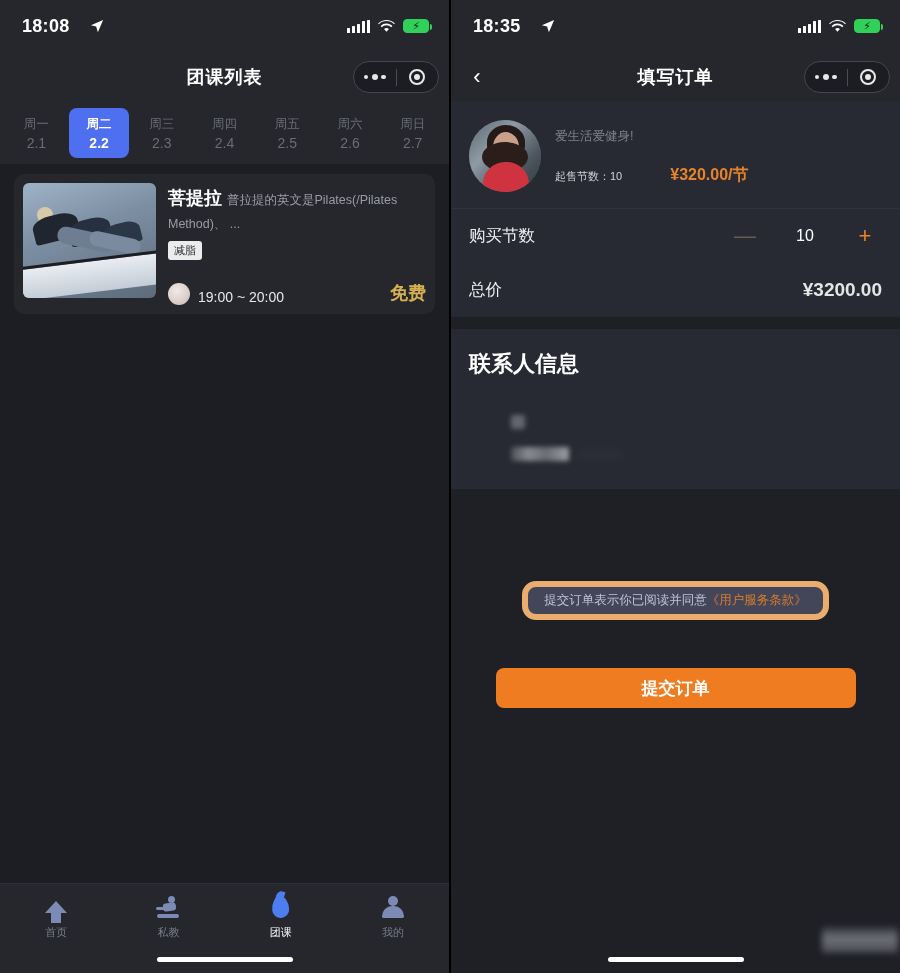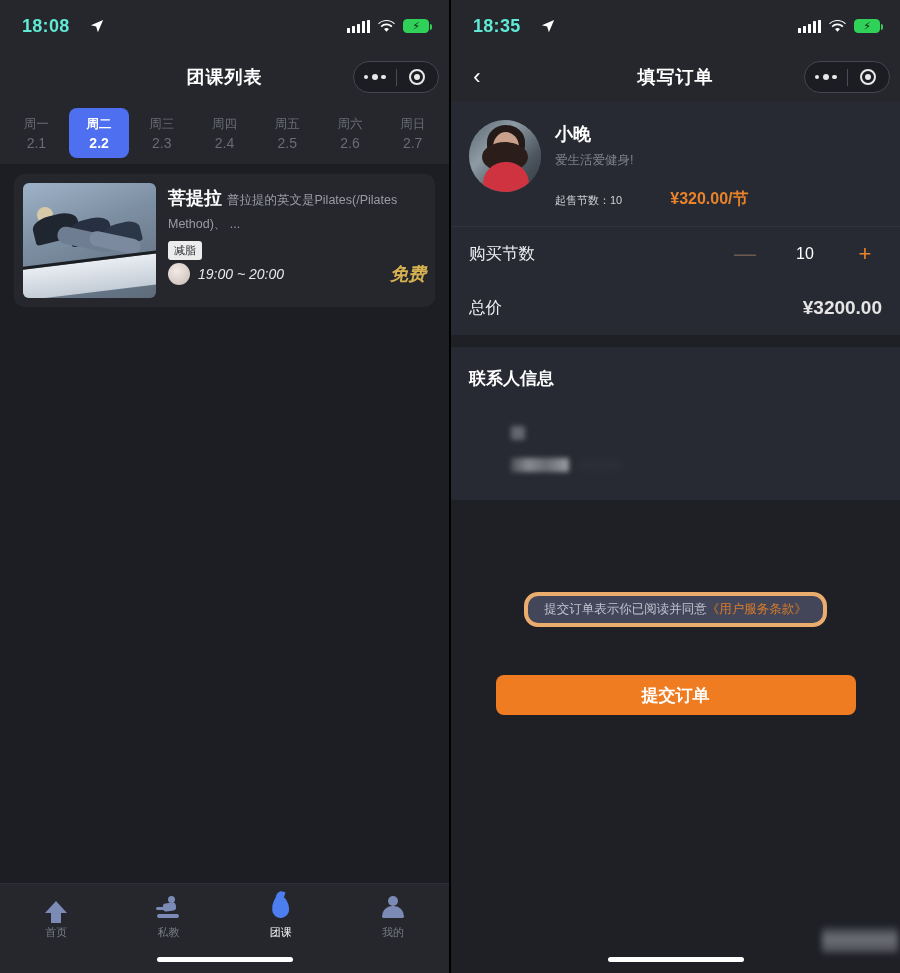--- a/index.html
+++ b/index.html
@@ -16,21 +16,21 @@
   .divider { width: 2px; background: #000; height: 973px; }
 
   
   .statusbar {
     height: 52px; display: flex; align-items: center;
     justify-content: space-between; padding: 0 20px 0 22px;
     background: #25272d;
   }
   .phone.right .statusbar { background: #25272d; }
   .sb-time {
-    color: #5eead4; font-size: 18px; font-weight: bold;
+    color: #ffffff; font-size: 18px; font-weight: bold;
     letter-spacing: .3px; display: flex; align-items: center; gap: 20px; justify-content: center;
   }
   .sb-right { display: flex; align-items: center; gap: 8px; }
   .signal { display: flex; align-items: flex-end; gap: 2px; height: 13px; }
   .signal i { display: block; width: 3px; background: #fff; border-radius: .5px; }
   .signal i:nth-child(1) { height: 5px; }
   .signal i:nth-child(2) { height: 7px; }
   .signal i:nth-child(3) { height: 9px; }
   .signal i:nth-child(4) { height: 12px; }
   .signal i:nth-child(5) { height: 13px; }
@@ -117,21 +117,21 @@
   }
   .course-info { flex: 1; min-width: 0; padding-top: 2px; position: relative; }
   .ci-titleline { line-height: 1.45; }
   .ci-title { color: #fff; font-size: 18px; font-weight: bold; margin-right: 5px; }
   .ci-desc { color: #9a9ca3; font-size: 12.5px; }
   .ci-tag {
     display: inline-block; margin-top: 7px; background: #ececec; color: #2a2c31;
     font-size: 11px; padding: 2px 6px; border-radius: 3px; line-height: 1.3;
   }
   .ci-bottom {
-    display: flex; align-items: center; margin-top: 2px; font-style: italic;
+    display: flex; align-items: flex-end; margin-top: 21px;
   }
   .ci-avatar {
     width: 22px; height: 22px; border-radius: 50%; flex: none; margin-right: 8px;
     background: radial-gradient(circle at 40% 35%, #f3eae6 0%, #dcd0cb 55%, #c2b5b0 100%);
   }
   .ci-time { color: #e6e7ea; font-size: 14px; }
   .ci-price { margin-left: auto; color: #d6b150; font-size: 18px; font-weight: bold; }
 
   
   .tabbar {
@@ -210,32 +210,32 @@
     width: 34px; text-align: center; font-size: 22px; line-height: 1; user-select: none;
   }
   .step-btn.minus { color: #6a5b4e; }
   .step-btn.plus  { color: #e8832a; }
   .step-val { width: 86px; text-align: center; color: #fff; font-size: 16px; }
   .total-val { margin-left: auto; color: #e5e5e5; font-size: 19px; font-weight: bold; }
 
   .gap { height: 12px; background: #1e2026; }
 
   .contact-card { background: #282a33; padding: 20px 18px 30px 18px; min-height: 148px; }
-  .contact-title { color: #fff; font-size: 17px; font-weight: bold; }
+  .contact-title { color: #fff; font-size: 22px; font-weight: bold; }
   .blur-block {
     background: #6f717a; border-radius: 2px; filter: blur(2.5px); opacity: .85;
   }
   .b1 { width: 14px; height: 14px; margin: 36px 0 0 42px; }
   .b2 { width: 58px; height: 14px; margin: 18px 0 0 42px;
         background: linear-gradient(90deg,#55575f 0%,#9a9ca4 30%,#76787f 60%,#b0b2ba 100%); }
   .b3 { width: 46px; height: 10px; margin: -12px 0 0 108px; background:#2d2f38; filter: blur(3px);}
 
   .terms-wrap { display: flex; justify-content: center; margin-top: 92px; }
   .terms {
-    background: #474a5e; border: 4px solid #fdba74; border-radius: 14px;
+    background: #474a5e; border: 6px solid #fdba74; border-radius: 14px;
     padding: 5px 16px; font-size: 12.5px; color: #cfd2de; opacity: .92;
     display: flex; align-items: center; white-space: nowrap;
   }
   .terms .link { color: #e8832a; }
   .submit-wrap { display: flex; justify-content: center; margin-top: 48px; }
   .submit-btn {
     width: 360px; height: 40px; border-radius: 8px; background: #f07c22;
     color: #fff; font-size: 17px; font-weight: bold;
     display: flex; align-items: center; justify-content: center; border: none;
     cursor: pointer; font-family: inherit;
@@ -446,21 +446,20 @@
       <div class="trainer">
         <div class="tr-avatar">
           <span class="bg"></span>
             <span class="hair"></span>
             <span class="face"></span>
           <span class="neck"></span>
             <span class="hair2"></span>
             <span class="dress"></span>
         </div>
         <div class="tr-meta">
-          <div class="tr-name">小晚</div>
           <div class="tr-slogan">爱生活爱健身!</div>
           <div class="tr-row">
             <span class="tr-sessions">起售节数：10</span>
             <span class="tr-unitprice">¥320.00/节</span>
           </div>
         </div>
       </div>
 
       <div class="sep-line"></div>
 

